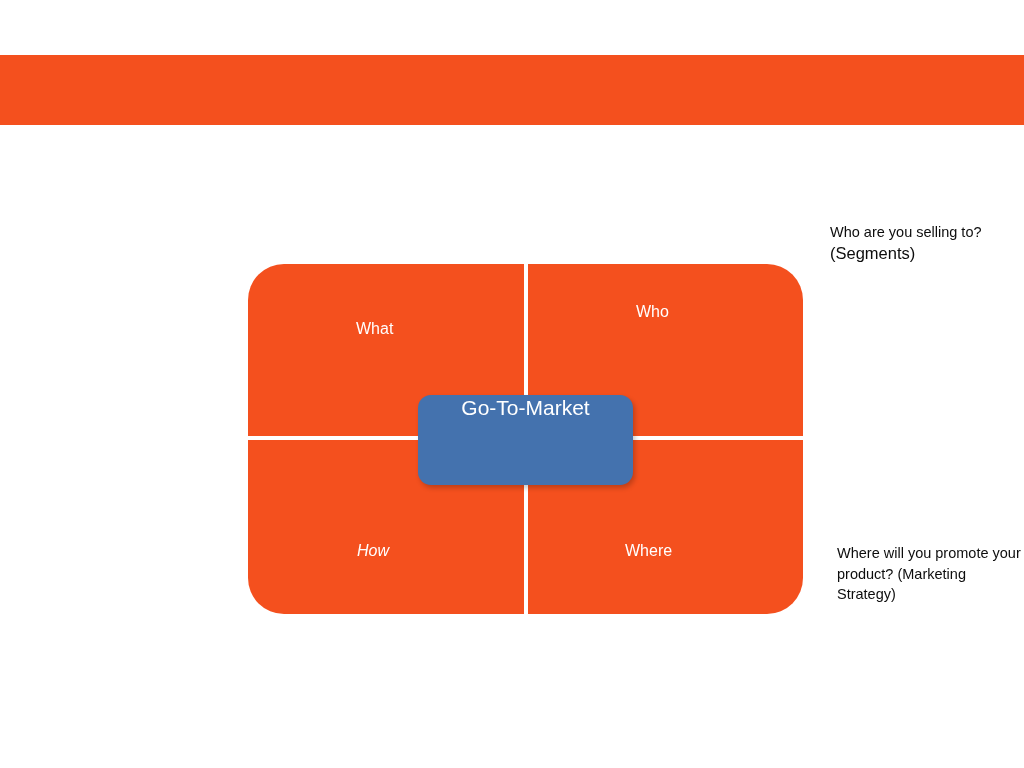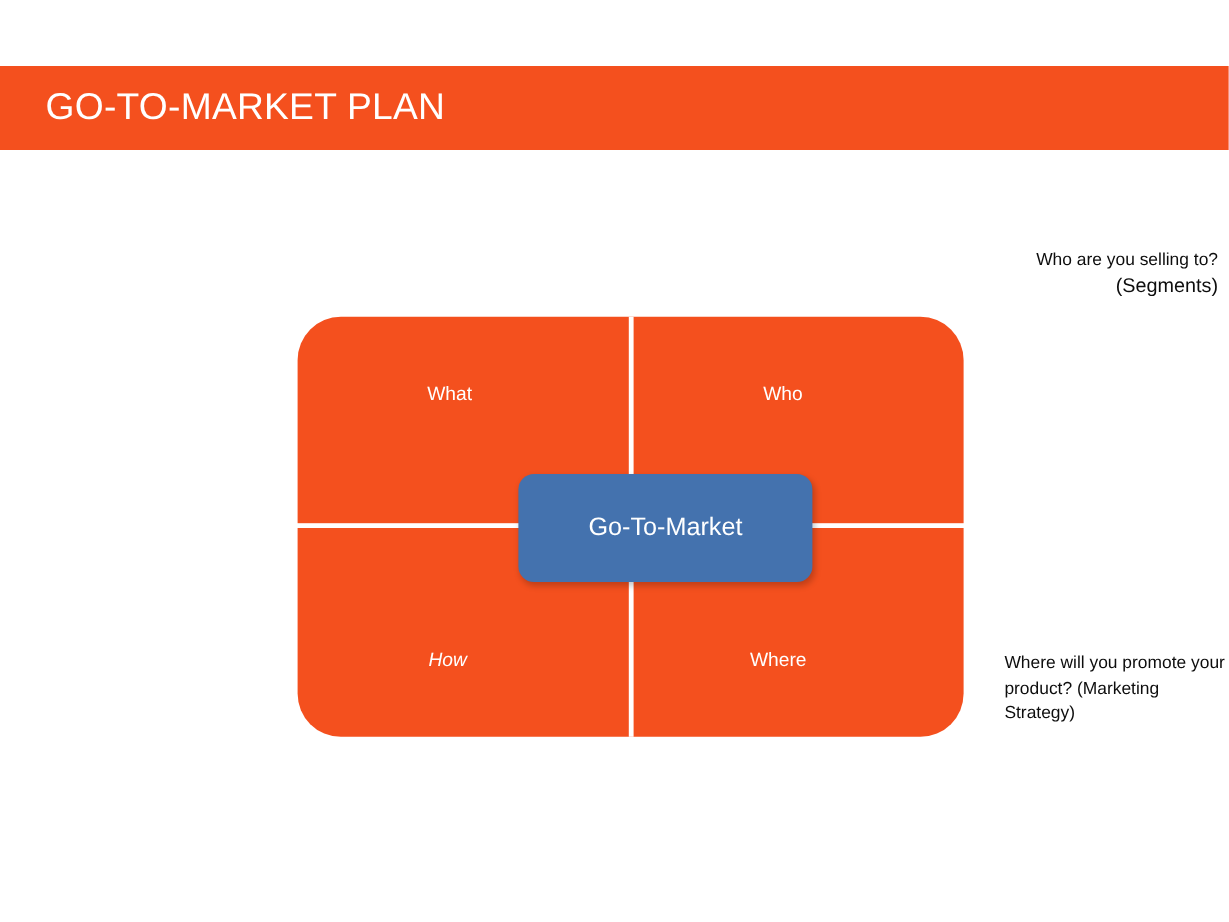--- a/index.html
+++ b/index.html
@@ -72,68 +72,67 @@
 
   .quad-label {
     position: absolute;
     color: #ffffff;
     font-size: 16px;
     line-height: 28px;
     white-space: nowrap;
     font-weight: 400;
   }
   .quad-what  { left: 356px; top: 315px; }
-  .quad-who   { left: 636px; top: 315px; }
+  .quad-who   { left: 636px; top: 298px; }
   .quad-how   { left: 357px; top: 537px; font-style: italic; }
   .quad-where { left: 625px; top: 537px; }
 
   
   .center-node {
     position: absolute;
-    left: 432px;
+    left: 418px;
     top: 395px;
-    width: 245px;
+    width: 215px;
     height: 90px;
     background: #4472ae;
     border-radius: 13px;
     box-shadow: 2px 3px 5px rgba(0,0,0,0.22);
     display: flex;
-    align-items: center;
+    align-items: flex-start;
     justify-content: center;
   }
   .center-node-label {
     color: #ffffff;
     font-size: 21px;
     line-height: 26px;
     white-space: nowrap;
     font-weight: 400;
   }
 
   
   .note {
     position: absolute;
     color: #0d0d0d;
     font-size: 14.5px;
     line-height: 20.5px;
     font-weight: 400;
   }
   .note-tl { left: 53px;  top: 211px; width: 215px; }
-  .note-tr { left: 830px; top: 207px; width: 185px; text-align: right; }
+  .note-tr { left: 830px; top: 222px; width: 185px; }
   .note-bl { left: 53px;  top: 543px; width: 200px; }
   .note-br { left: 837px; top: 543px; width: 190px; }
 
   .note .emph { font-size: 16.5px; }
 </style>
 </head>
 <body>
 
 <div class="slide">
 
   <div class="header-bar"></div>
-  <div class="header-title">GO-TO-MARKET PLAN</div>
 
   <div class="matrix"></div>
   <div class="divider-v"></div>
   <div class="divider-h"></div>
 
   <div class="quad-label quad-what">What</div>
   <div class="quad-label quad-who">Who</div>
   <div class="quad-label quad-how">How</div>
   <div class="quad-label quad-where">Where</div>
 

